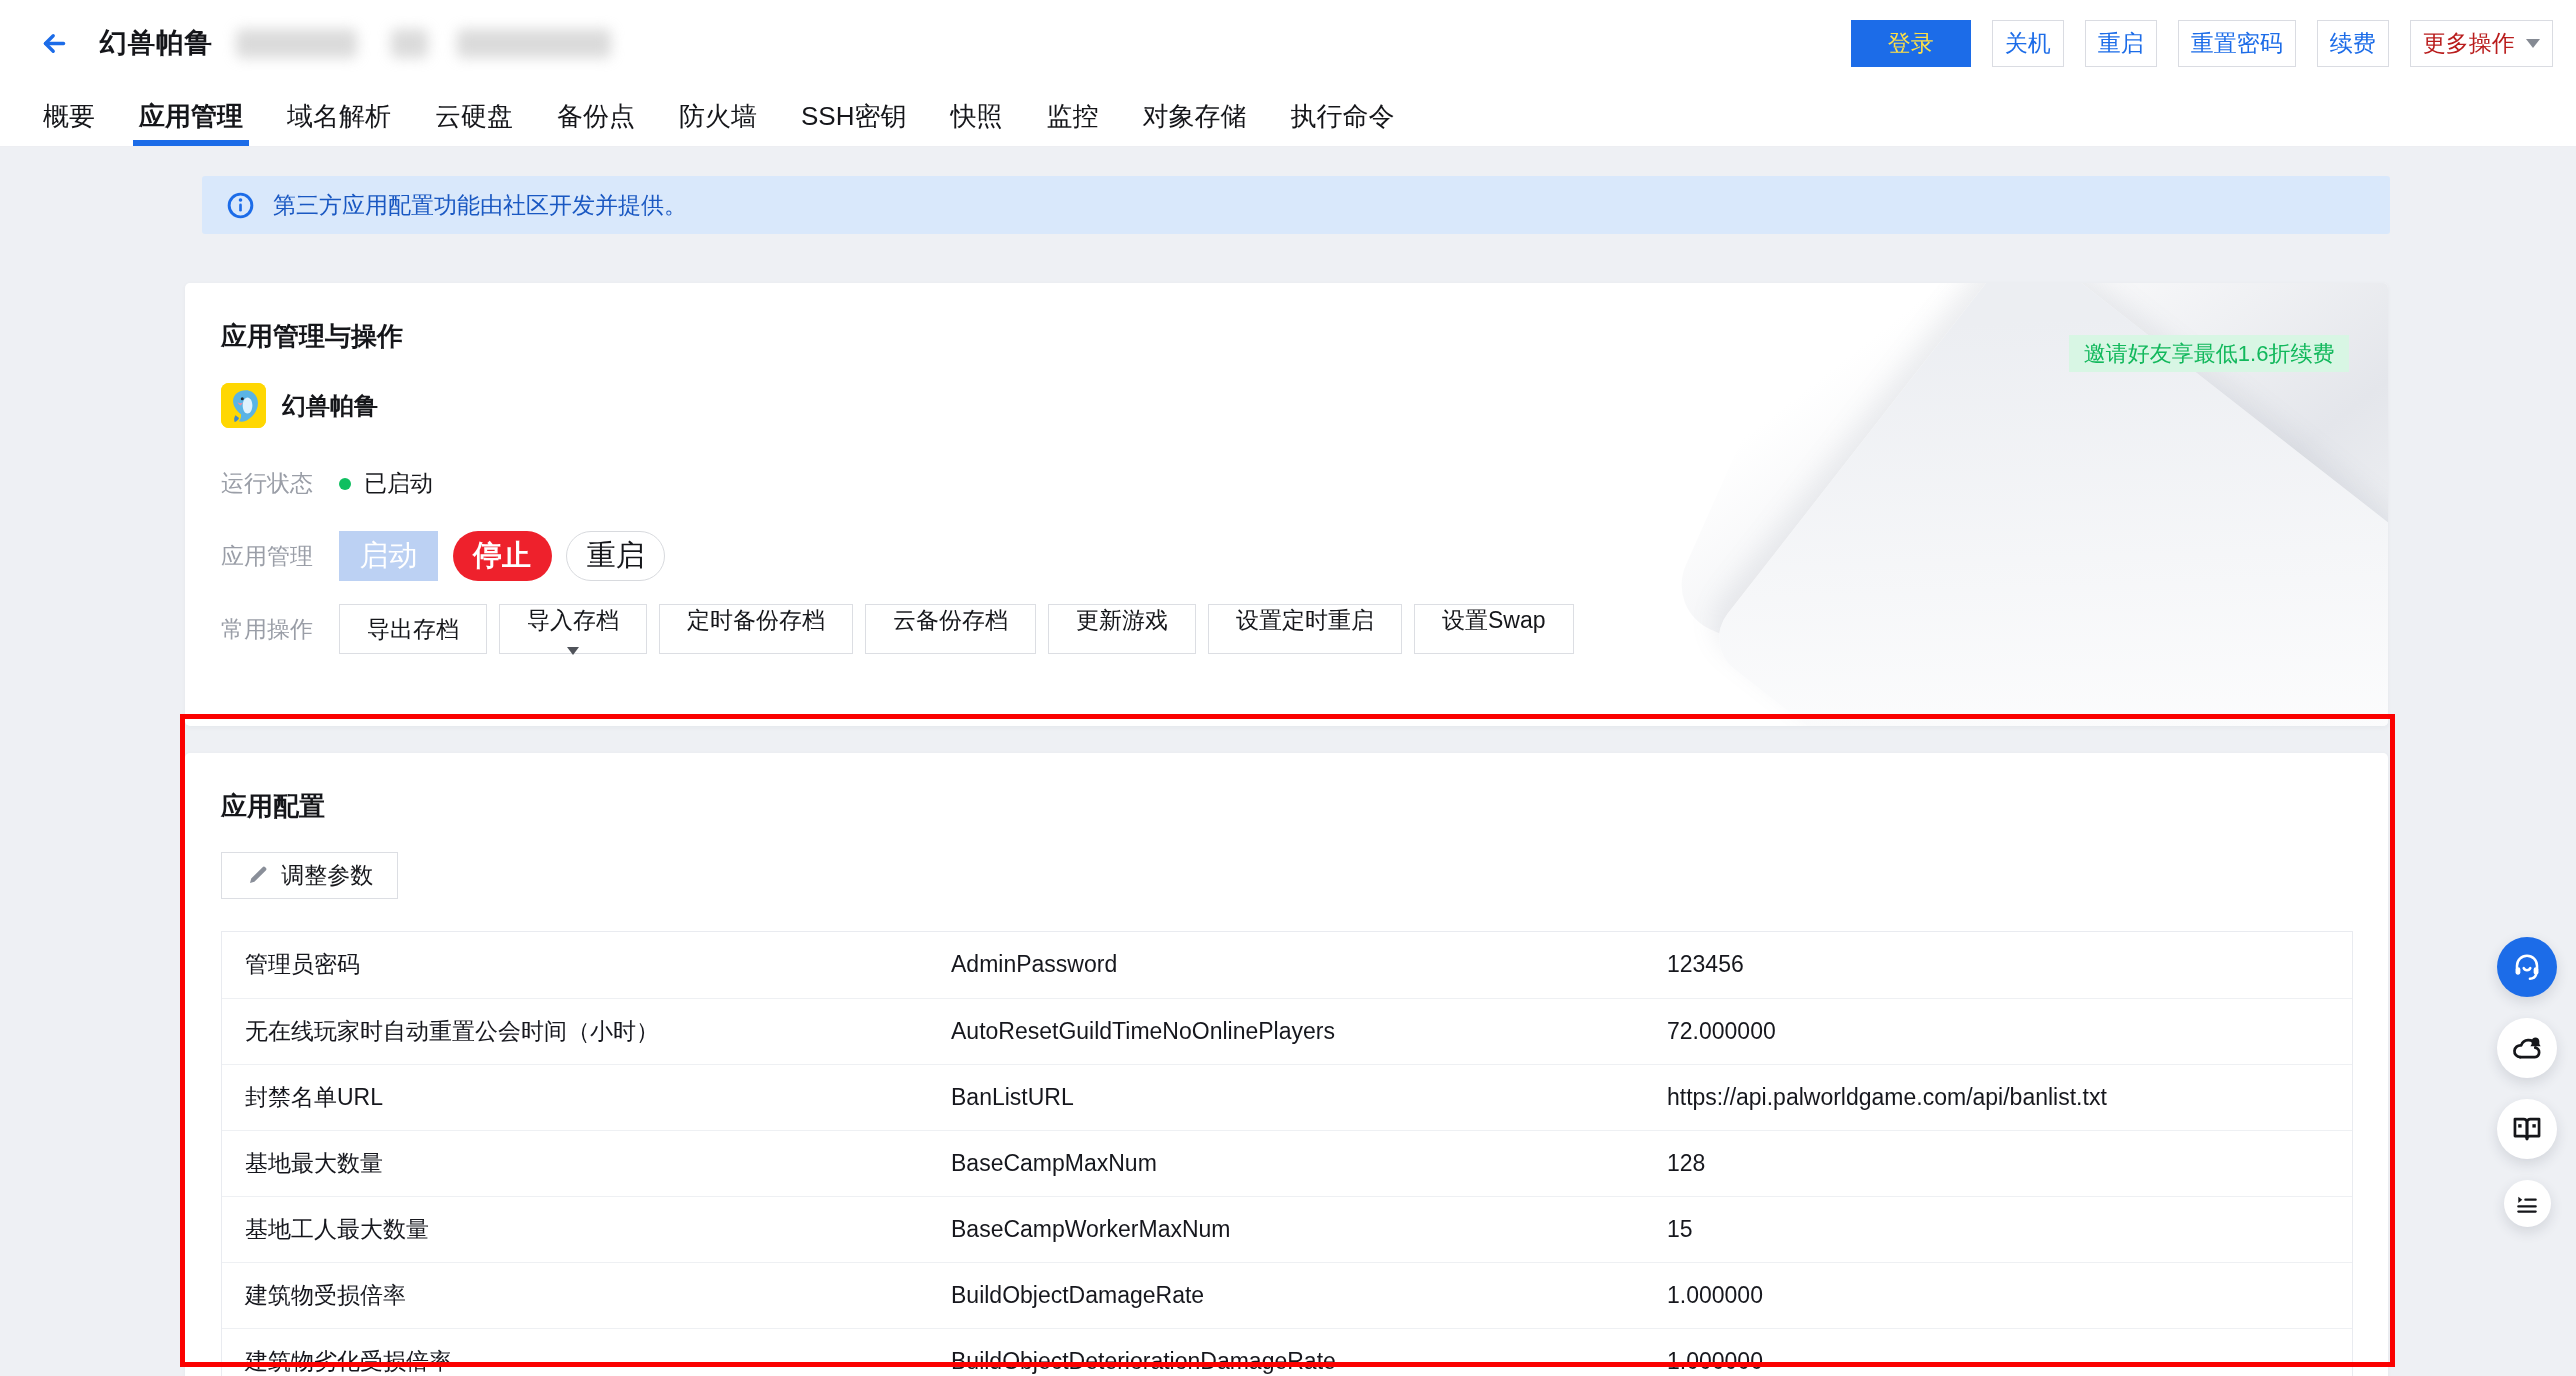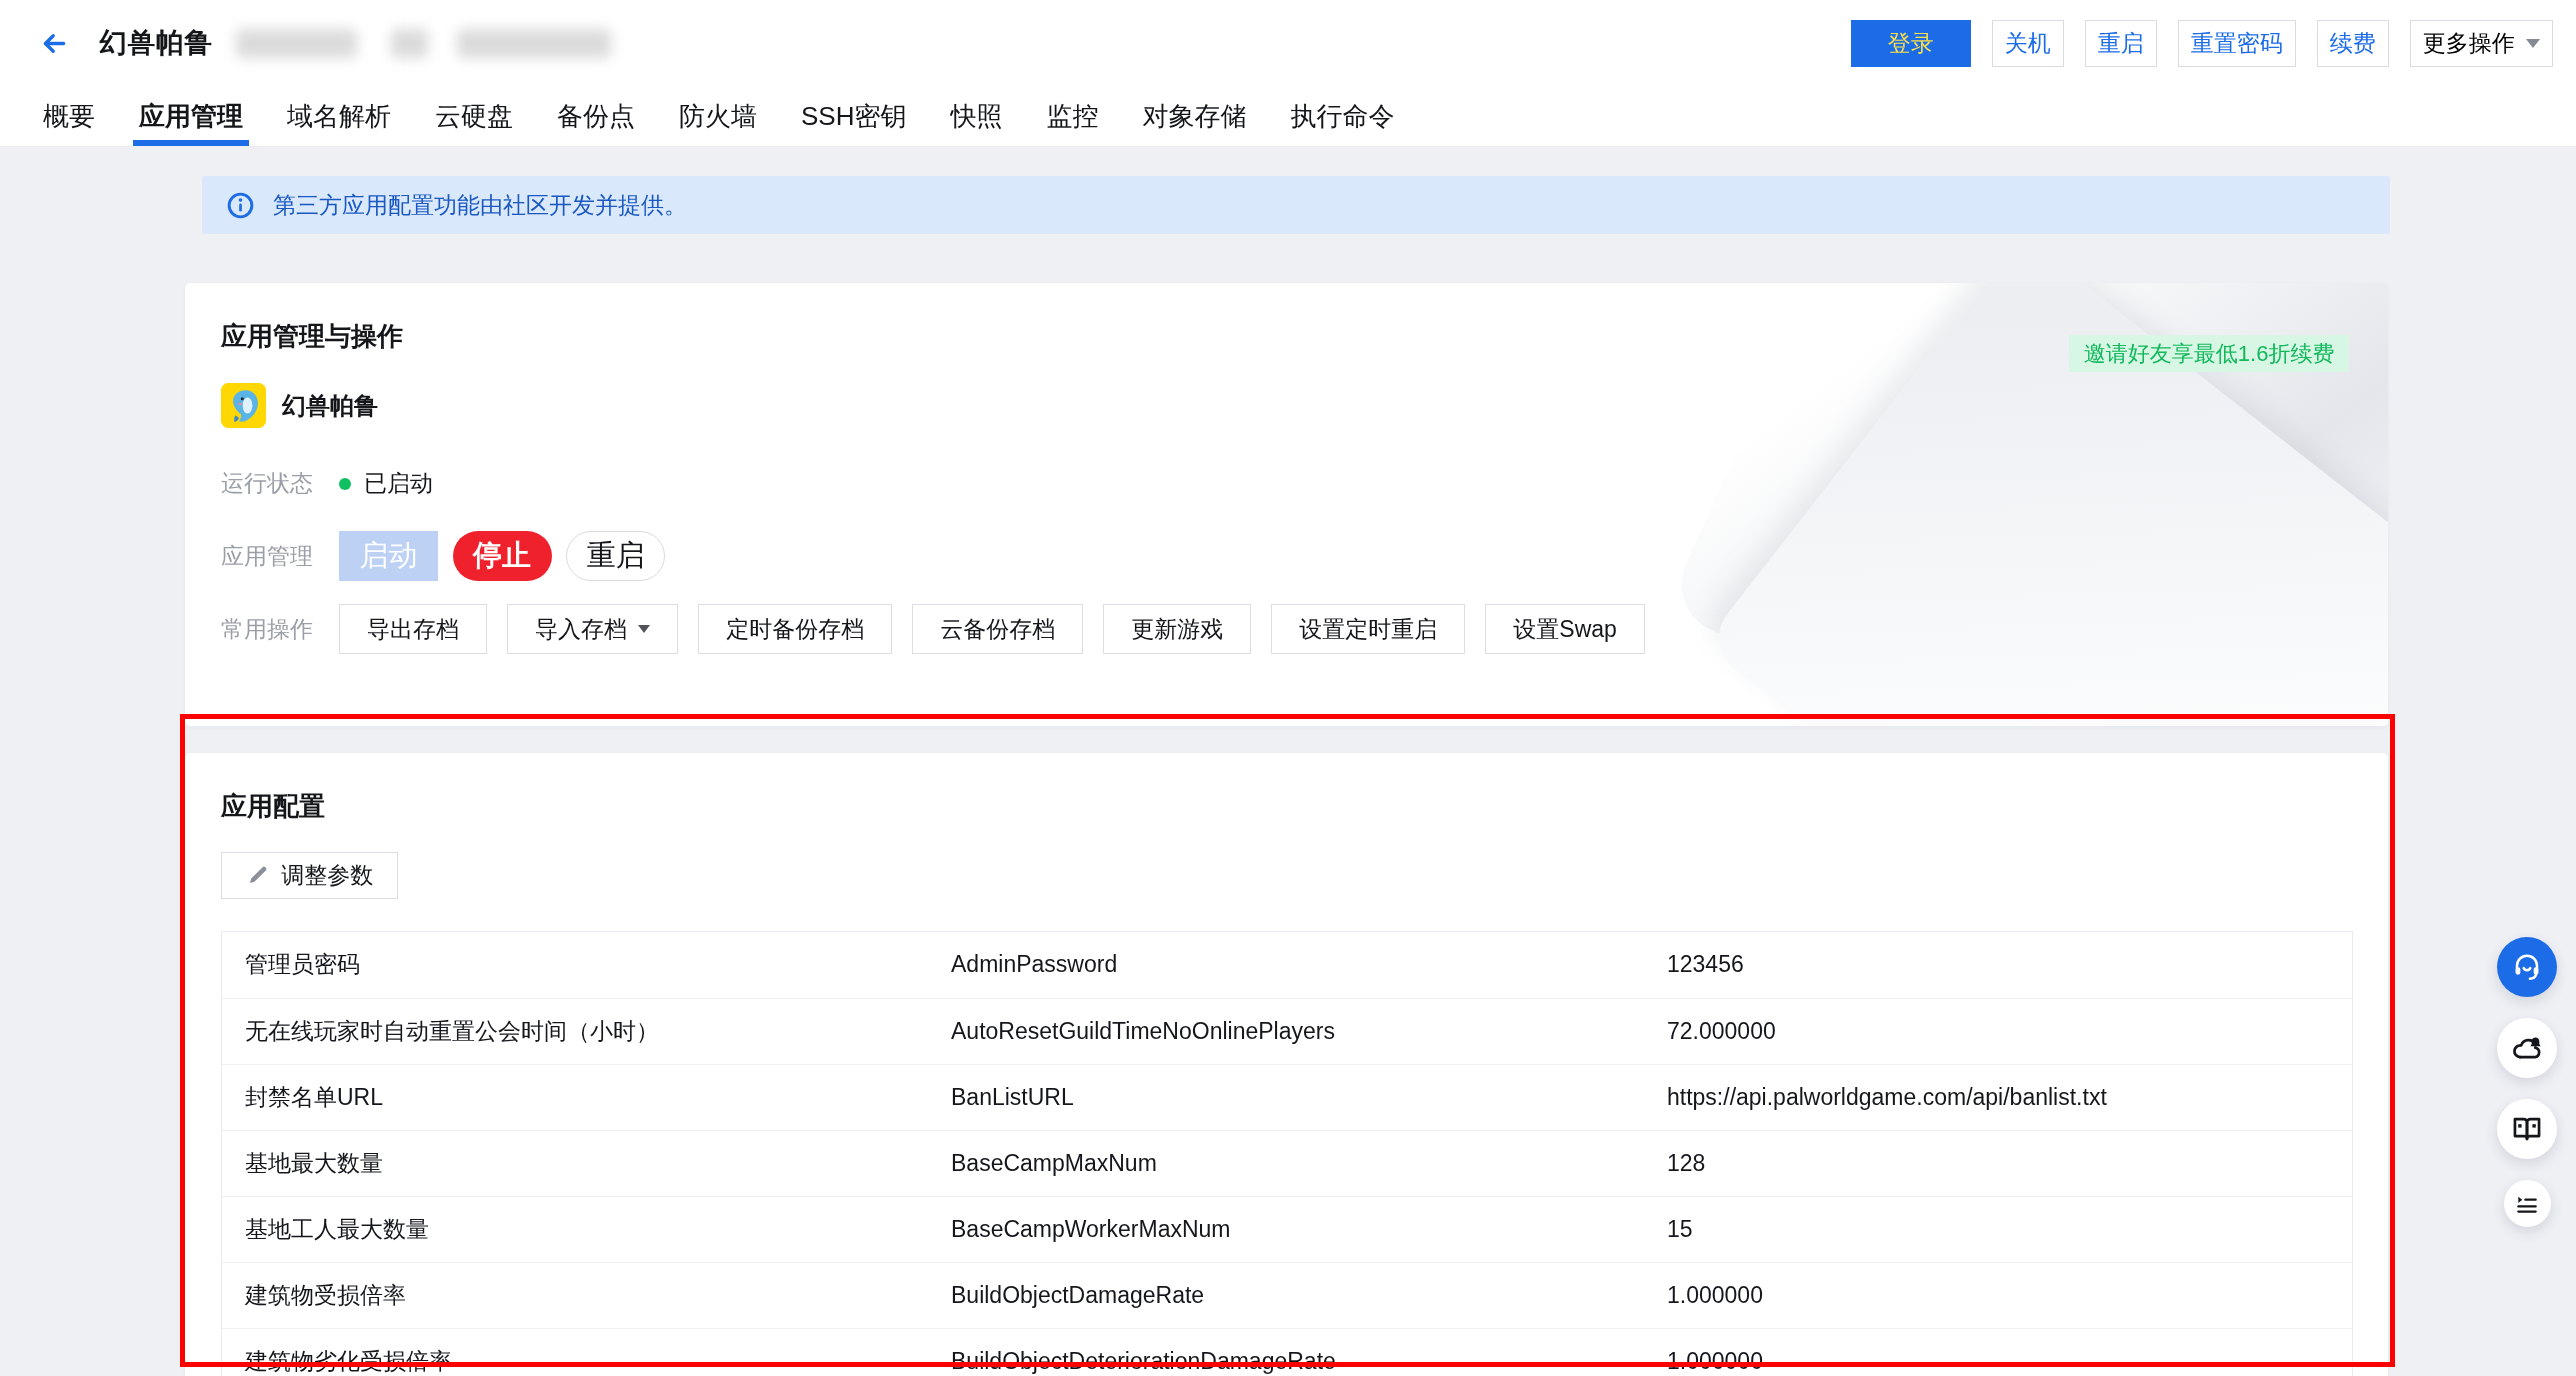--- a/index.html
+++ b/index.html
@@ -17,21 +17,21 @@
   .back-btn { width:36px; height:36px; border:none; background:transparent; cursor:pointer; display:flex; align-items:center; justify-content:center; }
   .page-title { font-size:27.5px; font-weight:bold; margin-left:27.5px; letter-spacing:0.8px; }
   .blur-blob { height:29px; border-radius:4.9px; background:#bdbdbd; filter:blur(6.5px); opacity:.55; }
   .blob-1 { width:121px; margin-left:23px; }
   .blob-2 { width:37px;  margin-left:34px; }
   .blob-3 { width:154px; margin-left:29px; }
   .topbar-actions { margin-left:auto; display:flex; align-items:center; gap:21px; }
   .btn { font-size:23px; height:47px; display:inline-flex; align-items:center; justify-content:center;
          background:#fff; border:1.6px solid #dadce2; color:#1c6ce8; padding:0 12px; cursor:pointer; }
   .btn-primary { background:#1c6ce8; border-color:#1c6ce8; color:#fde047; padding:0 36px; }
-  .btn-more { color:#000000; gap:11.3px; }
+  .btn-more { color:#b91c1c; gap:11.3px; }
   .caret { width:0; height:0; border-left:7.3px solid transparent; border-right:7.3px solid transparent; border-top:9px solid #858a93; display:inline-block; }
 
   
   .tabbar { background:#fff; display:flex; padding-left:21px; border-bottom:1.6px solid #edeef2; position:relative; z-index:2; }
   .tab { font-size:26px; line-height:60px; padding:0 22px; cursor:pointer; position:relative; color:#15161a; }
   .tab.active { font-weight:bold; }
   .tab.active::after { content:""; position:absolute; left:16px; right:16px; bottom:0; height:5.7px; background:#1c6ce8; }
 
   
   .content { padding-top:29px; }
@@ -63,21 +63,21 @@
   .field-label { width:118px; flex:0 0 118px; color:#9a9ea7; font-size:23px; }
   .status-val { display:flex; align-items:center; gap:13px; font-size:23px; }
   .status-dot { width:12px; height:12px; border-radius:50%; background:#0fbf60; display:inline-block; }
   .sm-btn { height:50px; width:99px; font-size:29px; border:none; cursor:pointer; display:inline-flex; align-items:center; justify-content:center; }
   .sm-btn + .sm-btn { margin-left:14.6px;border-radius:25px; }
   .sm-start { background:#bcd1f3; color:#fff; }
   .sm-stop  { background:#ee212c; color:#fff; font-weight:bold; }
   .sm-restart { background:#fff; color:#15161a; border:1.6px solid #d8dade; }
   .op-btn { height:50px; padding:0 27px; font-size:23px; background:#fff; border:1.6px solid #dcdee3; color:#15161a;
             cursor:pointer; display:inline-flex; align-items:center; gap:11.3px; }
-  .op-btn + .op-btn { margin-left:20px; }
+  .op-btn + .op-btn { margin-left:12px;flex-direction:column; }
   .op-caret { width:0; height:0; border-left:6.5px solid transparent; border-right:6.5px solid transparent; border-top:8px solid #50535a; }
 
   
   .card-config { margin-top:27px; height:810px; padding:36px; }
   .adjust-btn { margin-top:27.5px; height:47px; padding:0 24px; font-size:23px; background:#fff; border:1.6px solid #dcdee3;
                 color:#15161a; cursor:pointer; display:inline-flex; align-items:center; gap:11.3px; }
   .config-table { margin-top:32px; border:1.6px solid #e9ebf0; width:2132px; }
   .config-row { display:flex; height:66px; align-items:center; background:#fff; }
   .config-row + .config-row { border-top:1.6px solid #eef0f3; }
   .cell { font-size:23px; color:#16171d; white-space:nowrap; overflow:hidden; }

